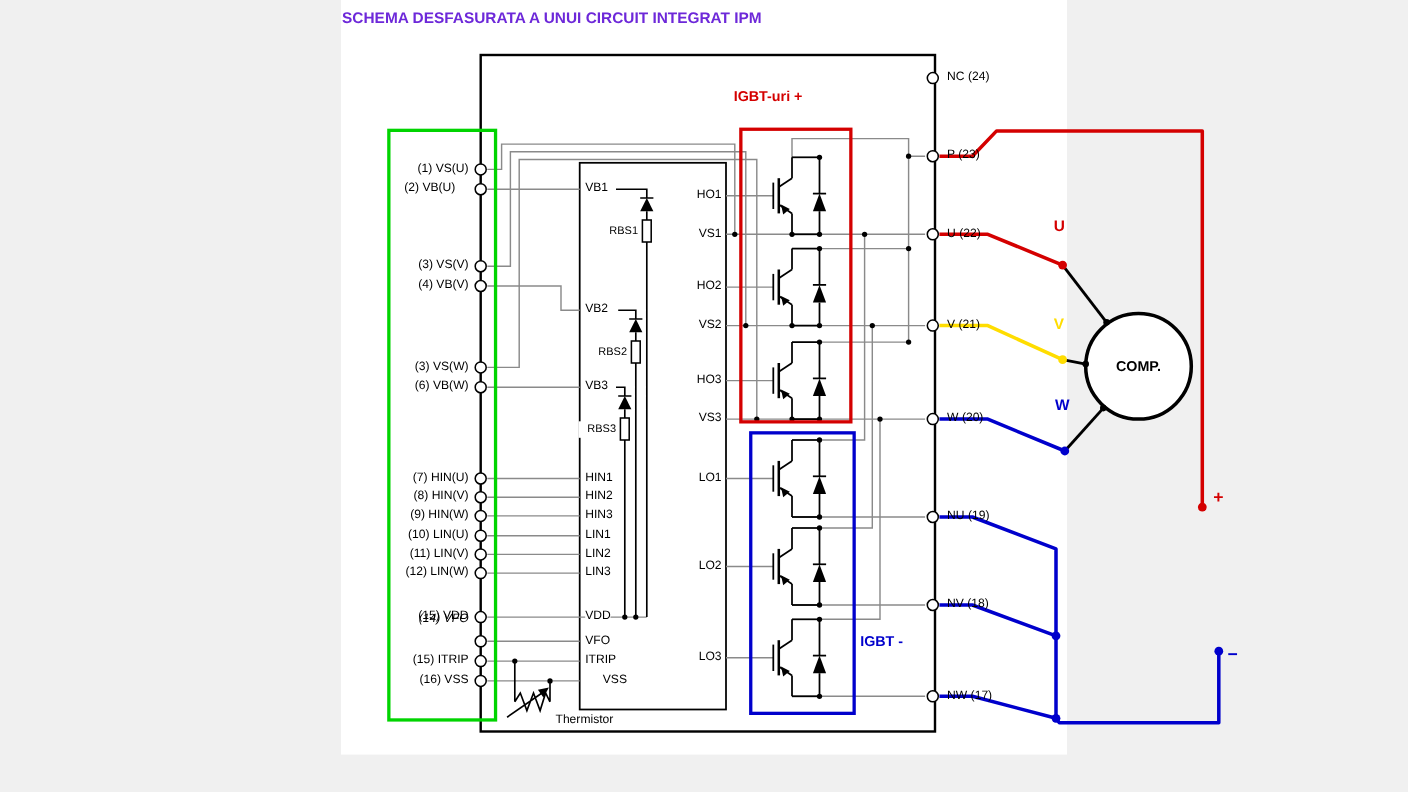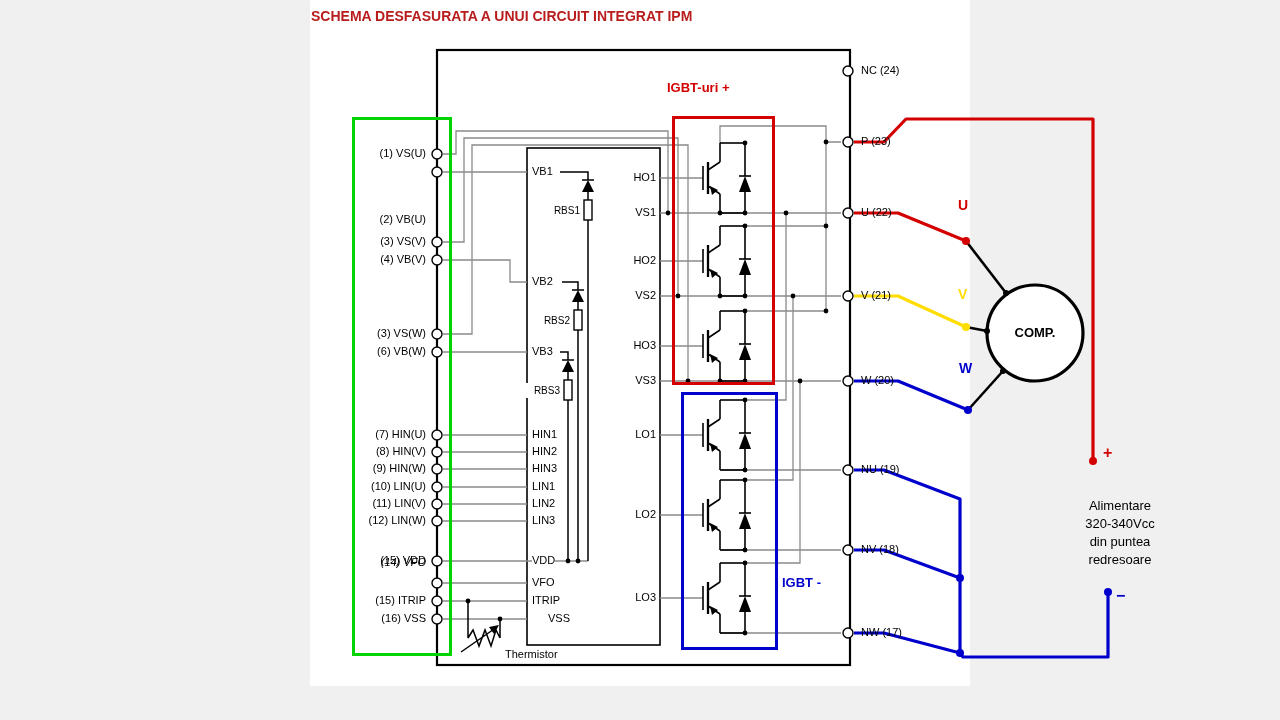--- a/index.html
+++ b/index.html
@@ -5,21 +5,21 @@
   html,body{margin:0;padding:0;}
   body{width:1280px;height:720px;background:#f0f0f0;font-family:"Liberation Sans","DejaVu Sans",sans-serif;overflow:hidden;}
   #stage{position:relative;width:1280px;height:720px;}
   .abs{position:absolute;}
   #canvas-white{left:310px;top:0;width:660px;height:686px;background:#ffffff;}
   #schem{left:0;top:0;width:1280px;height:720px;}
   .lbl{position:absolute;color:#000;font-size:11px;line-height:15px;white-space:nowrap;}
   .lbl-r{text-align:right;}
   .inlbl{background:#fff;}
   .rbs{font-size:10px;background:#fff;}
-  .title{position:absolute;left:311px;top:8px;font-size:14px;font-weight:bold;color:#b91c1c;white-space:nowrap;}
+  .title{position:absolute;left:311px;top:8px;font-size:14px;font-weight:bold;color:#6d28d9;white-space:nowrap;}
   .note{position:absolute;left:228px;top:254px;font-size:13px;line-height:19px;color:#000;white-space:pre-line;}
   .supply{position:absolute;left:1056px;top:497px;width:128px;font-size:13px;line-height:18px;color:#000;text-align:center;white-space:pre-line;}
   .grp-hi{position:absolute;left:667px;top:80px;font-size:13px;font-weight:bold;color:var(--red);}
   .grp-lo{position:absolute;left:782px;top:575px;font-size:13px;font-weight:bold;color:var(--blue);}
   .ph{position:absolute;font-size:14px;font-weight:bold;}
   .ph-u{left:958px;top:197px;color:var(--red);}
   .ph-v{left:958px;top:286px;color:var(--yellow);}
   .ph-w{left:959px;top:360px;color:var(--blue);}
   .motor-lbl{position:absolute;left:990px;top:325px;width:90px;text-align:center;font-size:13px;font-weight:bold;color:#000;}
   .term{position:absolute;font-size:16px;font-weight:bold;}
@@ -196,36 +196,32 @@
     <circle class="dot" cx="1006" cy="293" r="3"></circle>
     <circle class="dot" cx="987" cy="331" r="3"></circle>
     <circle class="dot" cx="1003" cy="371" r="3"></circle>
   </svg>
 
   <div id="box-green" class="box"></div>
   <div id="box-red" class="box"></div>
   <div id="box-blue" class="box"></div>
 
   <div class="title">SCHEMA DESFASURATA A UNUI CIRCUIT INTEGRAT IPM</div>
-  <div class="supply">Alimentare
-320-340Vcc
-din puntea
-redresoare</div>
   <div class="grp-hi">IGBT-uri +</div>
   <div class="grp-lo">IGBT -</div>
   <div class="ph ph-u">U</div>
   <div class="ph ph-v">V</div>
   <div class="ph ph-w">W</div>
   <div class="motor-lbl">COMP.</div>
   <div class="term term-p">+</div>
   <div class="term term-m">−</div>
   <div class="therm-lbl">Thermistor</div>
 
   <div class="lbl lbl-r" style="left:350px;top:146px;width:76px;">(1) VS(U)</div>
-  <div class="lbl lbl-r" style="left:350px;top:164px;width:76px;margin-top:48px;">(2) VB(U)</div>
+  <div class="lbl lbl-r" style="left:338px;top:164px;width:76px;">(2) VB(U)</div>
   <div class="lbl lbl-r" style="left:350px;top:234px;width:76px;">(3) VS(V)</div>
   <div class="lbl lbl-r" style="left:350px;top:252px;width:76px;">(4) VB(V)</div>
   <div class="lbl lbl-r" style="left:350px;top:326px;width:76px;">(3) VS(W)</div>
   <div class="lbl lbl-r" style="left:350px;top:344px;width:76px;">(6) VB(W)</div>
   <div class="lbl lbl-r" style="left:350px;top:427px;width:76px;">(7) HIN(U)</div>
   <div class="lbl lbl-r" style="left:350px;top:444px;width:76px;">(8) HIN(V)</div>
   <div class="lbl lbl-r" style="left:350px;top:461px;width:76px;">(9) HIN(W)</div>
   <div class="lbl lbl-r" style="left:350px;top:479px;width:76px;">(10) LIN(U)</div>
   <div class="lbl lbl-r" style="left:350px;top:496px;width:76px;">(11) LIN(V)</div>
   <div class="lbl lbl-r" style="left:350px;top:513px;width:76px;">(12) LIN(W)</div>

